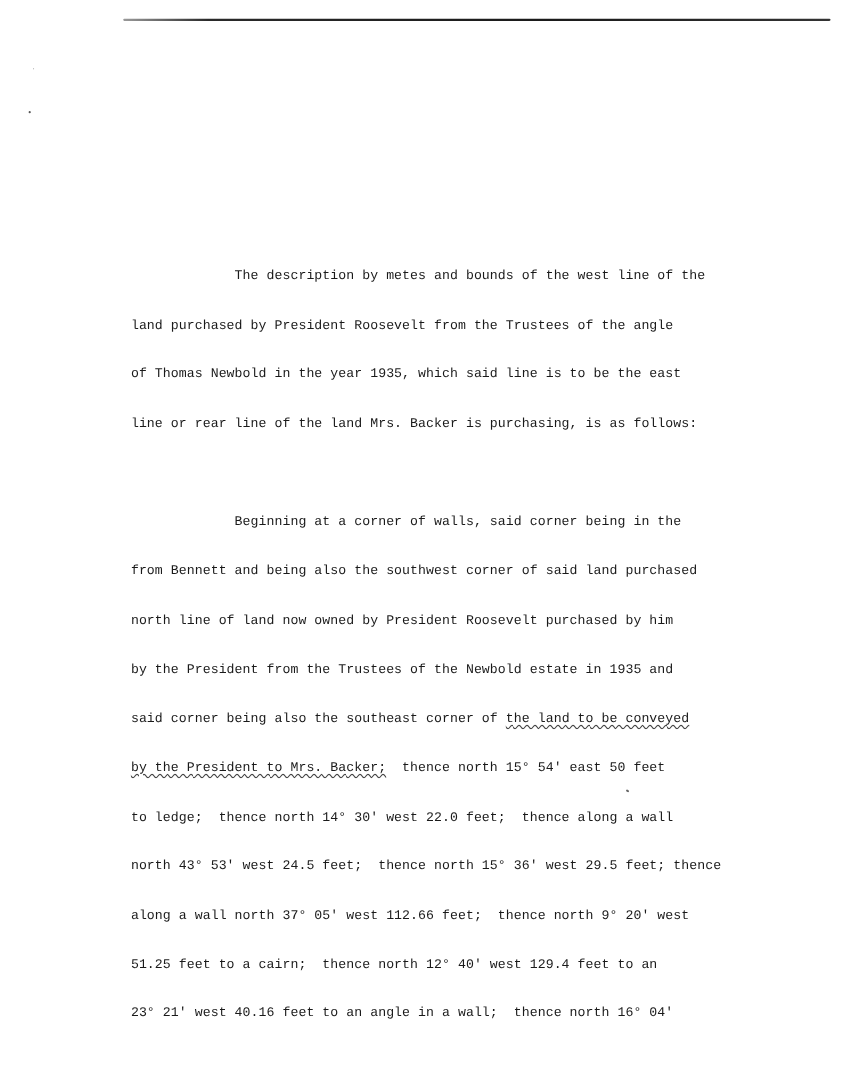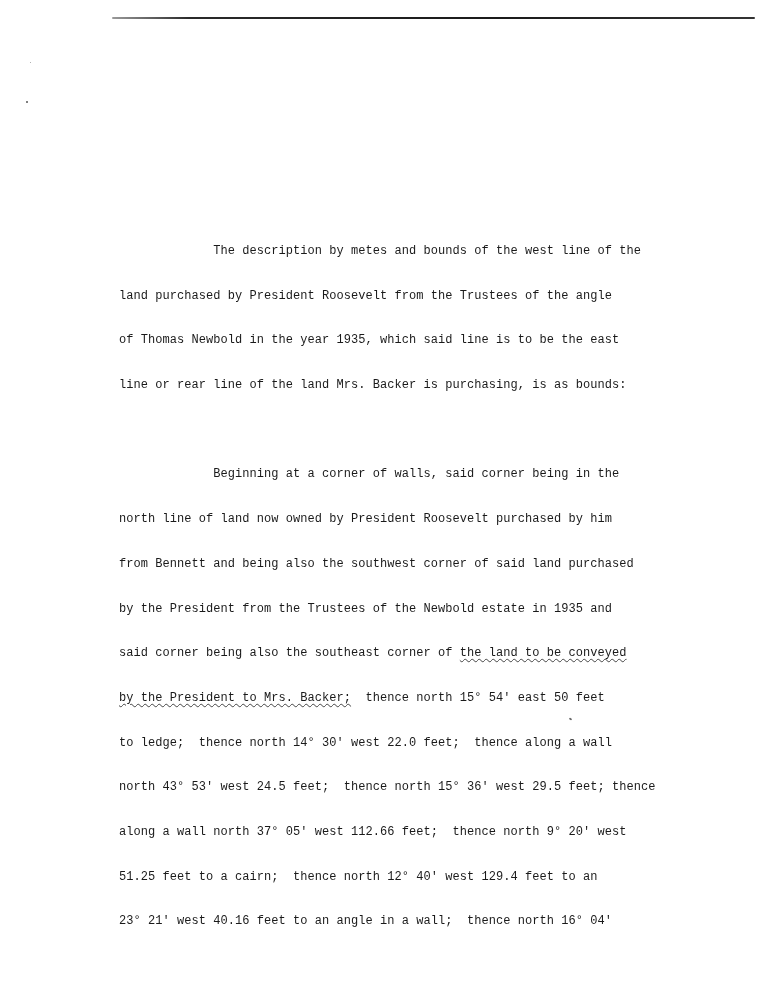--- a/index.html
+++ b/index.html
@@ -70,27 +70,27 @@
 <div class="speck s1"></div>
 <div class="speck s2"></div>
 <div class="speck s3"></div>
 
 <div class="doc-body">
 
   <p class="para">
     <span class="line">             The description by metes and bounds of the west line of the</span>
     <span class="line">land purchased by President Roosevelt from the Trustees of the angle</span>
     <span class="line">of Thomas Newbold in the year 1935, which said line is to be the east</span>
-    <span class="line">line or rear line of the land Mrs. Backer is purchasing, is as bounds:</span>
+    <span class="line">line or rear line of the land Mrs. Backer is purchasing, is as follows:</span>
   </p>
 
   <p class="para">
     <span class="line">             Beginning at a corner of walls, said corner being in the</span>
+    <span class="line">from Bennett and being also the southwest corner of said land purchased</span>
     <span class="line">north line of land now owned by President Roosevelt purchased by him</span>
-    <span class="line">from Bennett and being also the southwest corner of said land purchased</span>
     <span class="line">by the President from the Trustees of the Newbold estate in 1935 and</span>
     <span class="line"><span>said corner being also the southeast corner of </span><span class="u">the land to be conveyed</span></span>
     <span class="line"><span class="u">by the President to Mrs. Backer;</span><span>  thence north 15° 54' east 50 feet</span></span>
     <span class="line">to ledge;  thence north 14° 30' west 22.0 feet;  thence along a wall</span>
     <span class="line">north 43° 53' west 24.5 feet;  thence north 15° 36' west 29.5 feet; thence</span>
     <span class="line">along a wall north 37° 05' west 112.66 feet;  thence north 9° 20' west</span>
     <span class="line">51.25 feet to a cairn;  thence north 12° 40' west 129.4 feet to an</span>
     <span class="line">23° 21' west 40.16 feet to an angle in a wall;  thence north 16° 04'</span>
     
     

